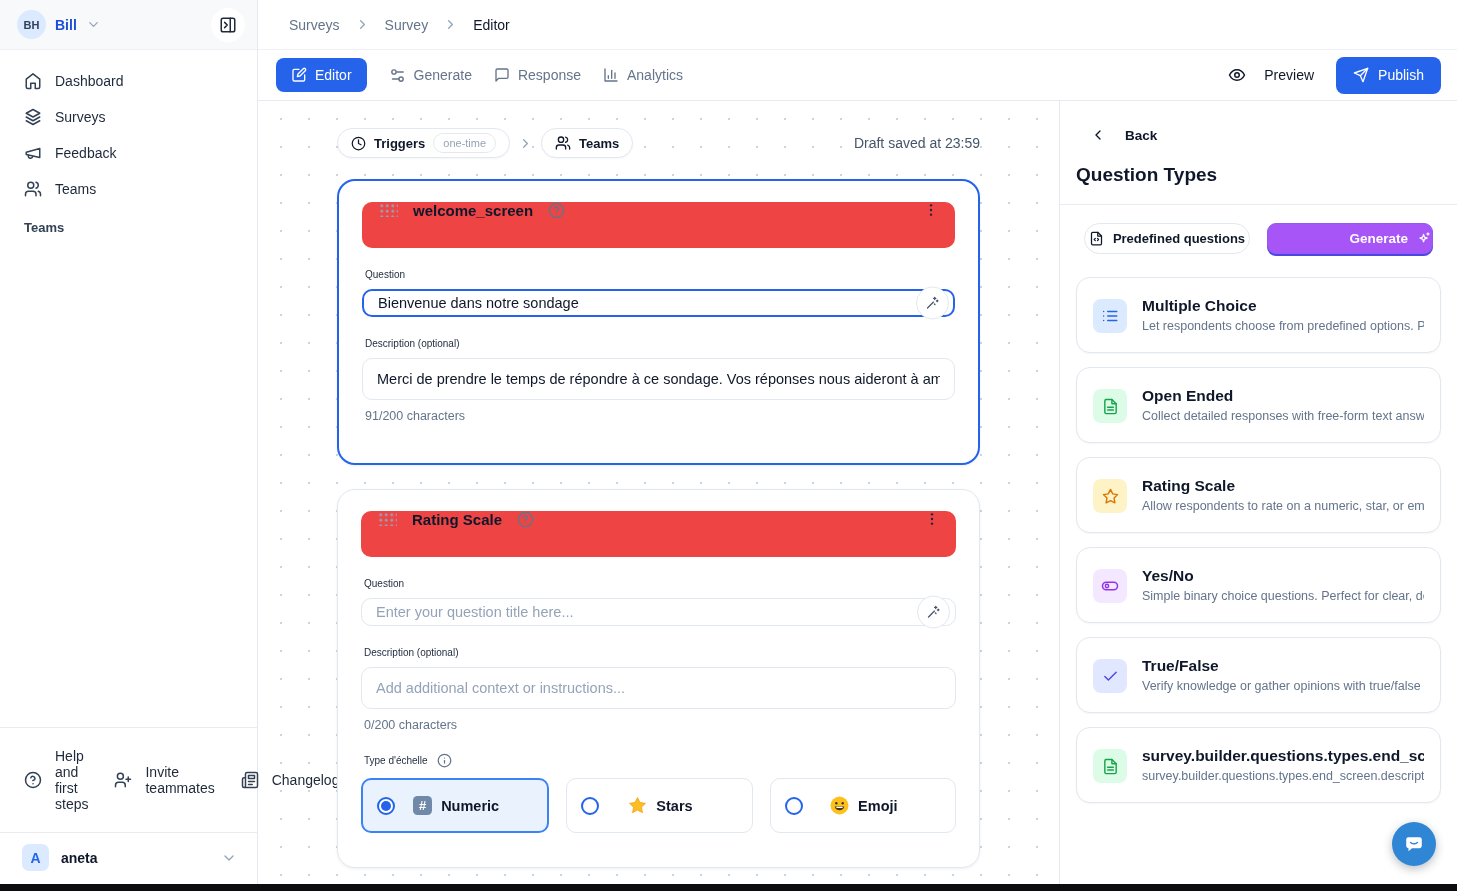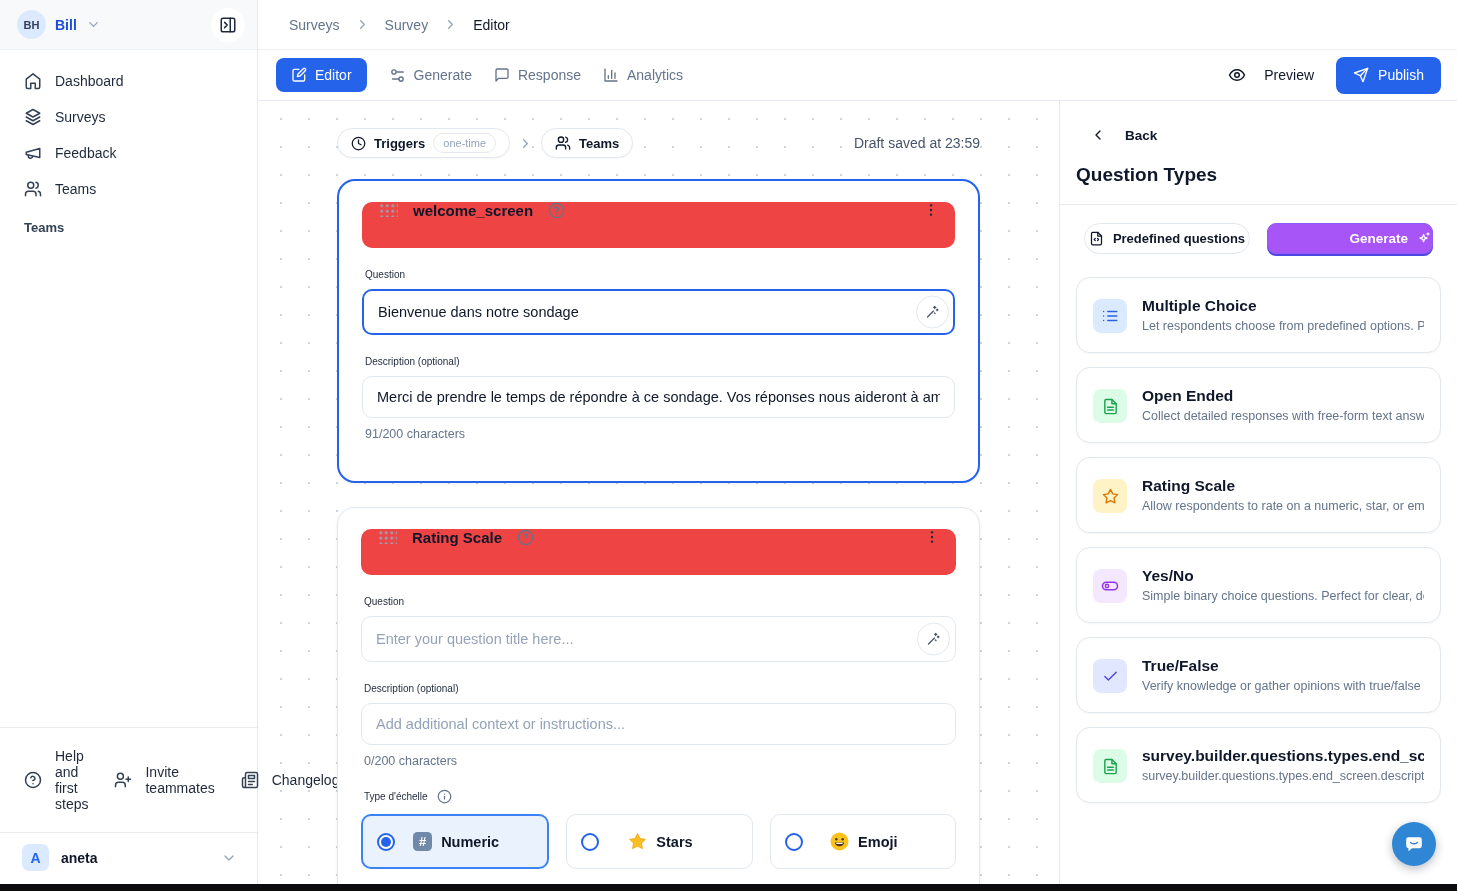--- a/index.html
+++ b/index.html
@@ -62,21 +62,21 @@
   .q-card + .q-card { margin-top:24px; }
   .card-header { background:#ef4444; border-radius:10px; height:46px; display:flex; align-items:flex-start; gap:15px; padding:0 16px; }
   .grip { width:20px; height:15px; cursor:grab;
     background-image:radial-gradient(circle,#94a3b8 1.4px,transparent 1.5px);
     background-size:5.5px 5.5px; background-position:1px 1px; }
   .card-title { font-size:15px; font-weight:600; color:#0f172a; }
   .help-ic { color:#64748b; display:flex; cursor:pointer; }
   .kebab { margin-left:auto; background:none; border:none; color:#1e293b; cursor:pointer; display:flex; }
   .field-label { font-size:10px; font-weight:500; color:#1e293b; margin:21px 3px 9px; }
   .input-wrap { position:relative; }
-  .text-input { width:100%; height:46px; border:1px solid #e2e8f0; border-radius:10px; padding:0 54px 0 14px; font-size:14.5px; color:#0f172a; font-family:inherit; background:#fff; outline:none; }
+  .text-input { width:100%; height:28px; border:1px solid #e2e8f0; border-radius:10px; padding:0 54px 0 14px; font-size:14.5px; color:#0f172a; font-family:inherit; background:#fff; outline:none; }
   .text-input::placeholder { color:#94a3b8; }
   .text-input.focused { border:2px solid #2563eb; }
   .text-input.plain { padding-right:14px; }
   .wand-btn { position:absolute; right:6px; top:50%; transform:translateY(-50%); width:33px; height:33px; border-radius:50%; border:1px solid #e2e8f0; background:#fff; color:#475569; display:flex; align-items:center; justify-content:center; cursor:pointer; }
   .char-count { font-size:12.5px; color:#64748b; margin:9px 3px 0; }
   .scale-label-row { display:flex; align-items:center; gap:9px; margin:21px 3px 10px; }
   .scale-label-row .field-label { margin:0; }
   .scale-row { display:flex; gap:17px; }
   .scale-opt { flex:1; border:1px solid #e2e8f0; border-radius:10px; height:55px; background:#fff; display:flex; align-items:center; padding:0 14px; cursor:pointer; }
   .scale-opt.selected { background:#eaf2fe; border:2px solid #3b82f6; }

